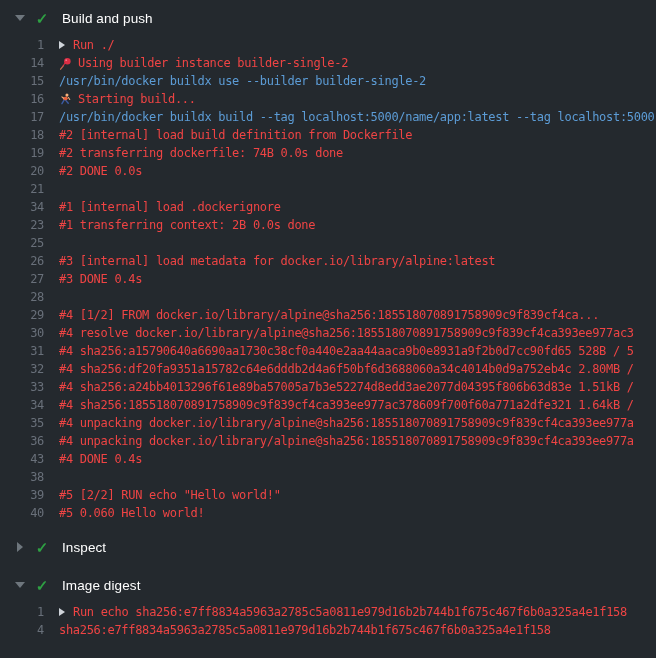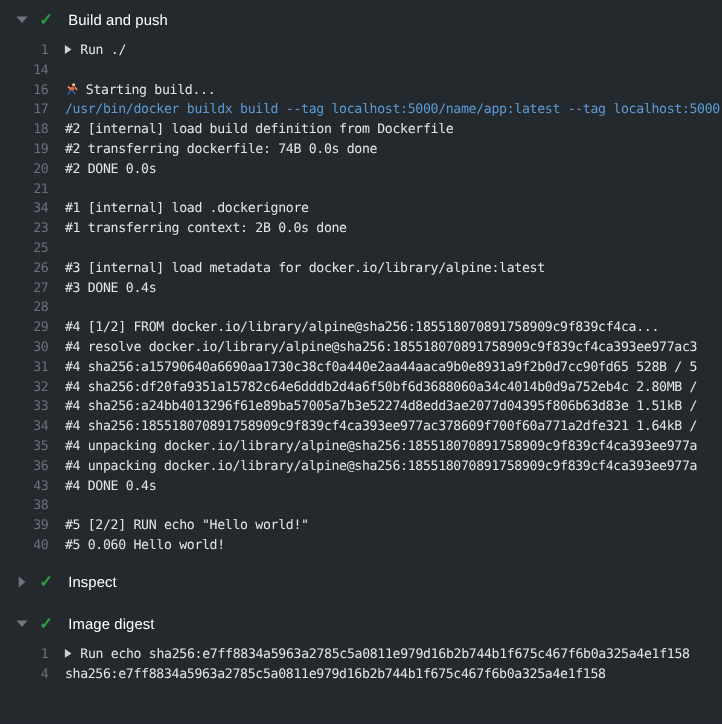--- a/index.html
+++ b/index.html
@@ -75,21 +75,21 @@
   }
   .log-line .ln {
     width: 44px;
     flex: none;
     text-align: right;
     color: #69707a;
     cursor: pointer;
   }
   .log-line .lc {
     margin-left: 15px;
-    color: #e5e5e5;
+    color: #ef4444;
     display: inline-flex;
     align-items: center;
     flex: none;
   }
   .log-line .lc.command { color: #5c9cd6; }
 
   .run-arrow {
     display: inline-block;
     width: 0; height: 0;
     border-top: 4px solid transparent;
@@ -117,21 +117,27 @@
   <div class="section" id="section-build">
     <div class="section-header">
       <span class="chev">
           <span class="tri-down"></span>
         </span>
       <span class="check">✓</span>
       <span class="section-title">Build and push</span>
     </div>
     <div class="log-lines">
         <div class="log-line"><span class="ln">1</span><span class="lc"><span class="run-arrow"></span>Run ./</span></div>
-        <div class="log-line"><span class="ln">14</span></div>
+        <div class="log-line"><span class="ln">14</span><span class="lc"><span class="emoji"><svg width="13" height="13" viewBox="0 0 16 16">
+                <line x1="5.5" y1="10.5" x2="2" y2="15" stroke="#c1694f" stroke-width="1.6" stroke-linecap="round"></line>
+                <path d="M8.2 7.6 L4.6 12 L4 12.2 L4.2 11.4 L7.2 6.6 Z" fill="#dd2e44"></path>
+                <circle cx="10.3" cy="5.3" r="4" fill="#dd2e44"></circle>
+                <circle cx="8.9" cy="3.9" r="1.1" fill="#f4778b"></circle>
+              </svg></span>Using builder instance builder-single-2</span></div>
+        <div class="log-line"><span class="ln">15</span><span class="lc command">/usr/bin/docker buildx use --builder builder-single-2</span></div>
         <div class="log-line"><span class="ln">16</span><span class="lc"><span class="emoji"><svg width="13" height="13" viewBox="0 0 16 16">
                 <circle cx="9.8" cy="2.6" r="1.9" fill="#f7b07a"></circle>
                 <path d="M4.8 5.6 L9.2 4.4 L11.2 6.9 L8.6 9.4 L5.2 8.4 Z" fill="#e8613c"></path>
                 <path d="M8.6 9.4 L11.4 12.6 M6.2 8.9 L3.6 13.2" stroke="#3b5ba5" stroke-width="1.7" stroke-linecap="round"></path>
                 <path d="M3.6 4.8 L5.6 6.4 M11.6 5.6 L13.2 8" stroke="#f7b07a" stroke-width="1.4" stroke-linecap="round"></path>
               </svg></span>Starting build...</span></div>
         <div class="log-line"><span class="ln">17</span><span class="lc command">/usr/bin/docker buildx build --tag localhost:5000/name/app:latest --tag localhost:5000</span></div>
         <div class="log-line"><span class="ln">18</span><span class="lc">#2 [internal] load build definition from Dockerfile</span></div>
         <div class="log-line"><span class="ln">19</span><span class="lc">#2 transferring dockerfile: 74B 0.0s done</span></div>
         <div class="log-line"><span class="ln">20</span><span class="lc">#2 DONE 0.0s</span></div>

